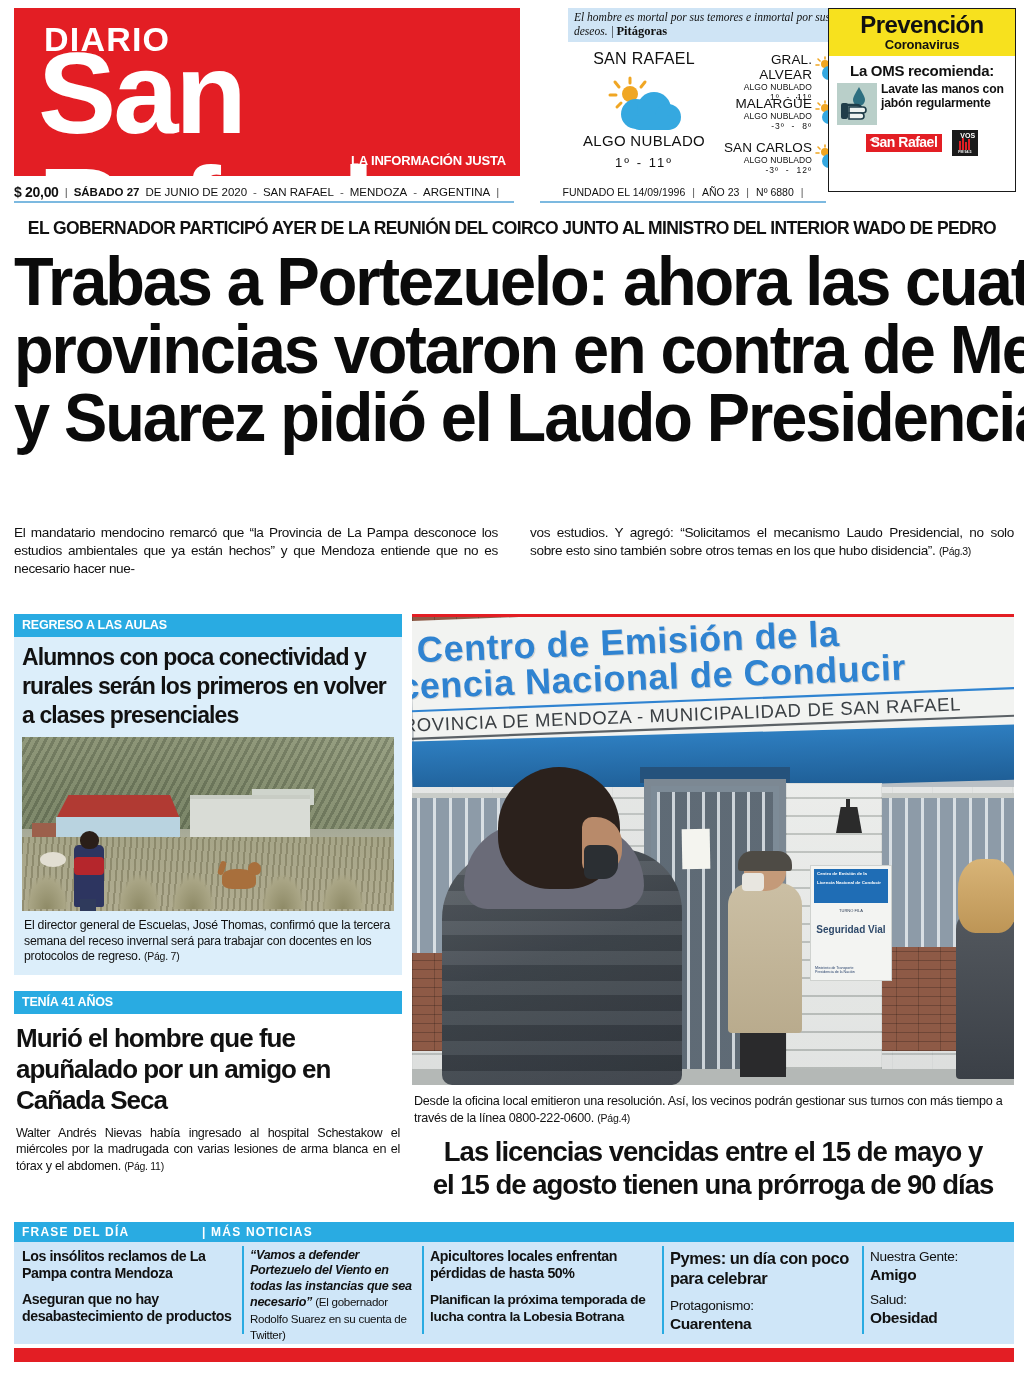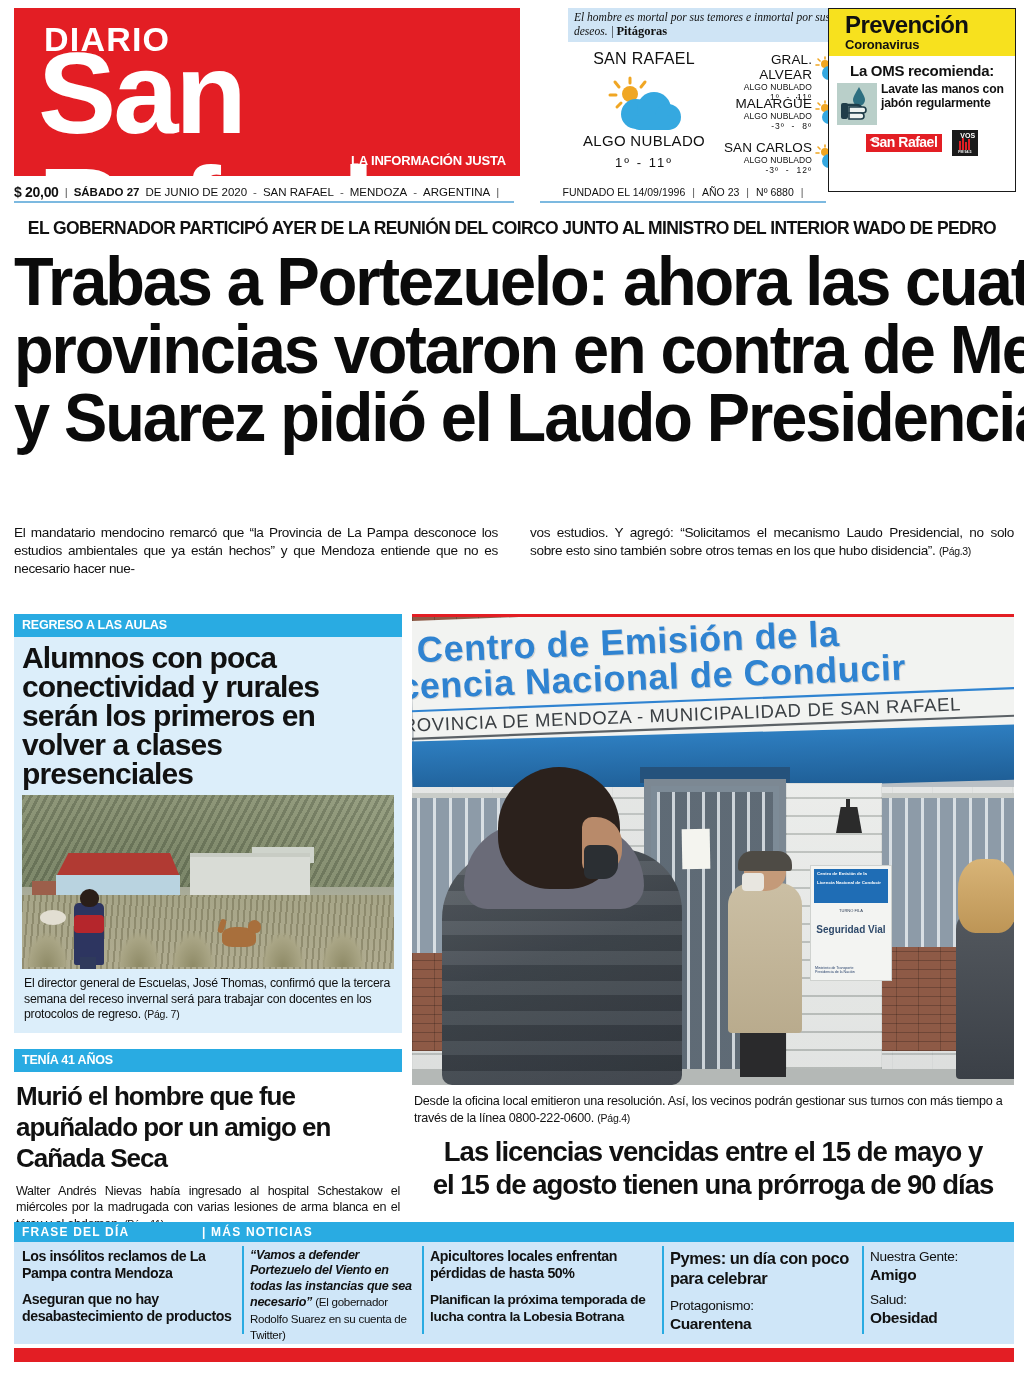--- a/index.html
+++ b/index.html
@@ -63,21 +63,21 @@
   
   .wicon { position:absolute; right:0; top:4px; width:34px; height:26px; }
   .wicon.big { position:relative; width:84px; height:58px; margin:4px auto 0; }
 
   
   .prev-box {
     position:absolute; left:828px; top:8px; width:188px; height:184px;
     border:1.5px solid #1a1a1a; background:#fff; overflow:hidden;
   }
   .prev-head {
-    background:#f7e11e; text-align:left; padding:3px 16px 4px;
+    background:#f7e11e; text-align:center; padding:3px 16px 4px;
   }
   .prev-title { font-size:24px; font-weight:bold; color:#111; letter-spacing:-0.6px; line-height:25px;}
   .prev-sub { font-size:13px; font-weight:bold; color:#111; letter-spacing:-0.2px;}
   .prev-oms {
     font-size:15px; font-weight:bold; color:#111; text-align:center;
     margin-top:6px; letter-spacing:-0.3px;
   }
   .prev-body { display:flex; gap:4px; padding:4px 6px 0 8px; align-items:flex-start; }
   .hand-icon { width:40px; height:42px; background:#b9cfc9; flex:0 0 40px; position:relative; }
   .prev-reco { font-size:12.2px; font-weight:bold; line-height:13.5px; color:#111; letter-spacing:-0.2px;}
@@ -143,21 +143,21 @@
   
   .left-col { position:absolute; left:14px; top:614px; width:388px; }
 
   .sec-head {
     background:#29abe2; color:#fff; font-weight:bold;
     font-size:12.5px; letter-spacing:-0.2px;
     padding:4px 8px 5px;
   }
   .tinted { background:#dceefa; padding:6px 8px 8px; }
   .sub-headline {
-    font-weight:bold; font-size:30px; line-height:29px; color:#111;
+    font-weight:bold; font-size:23px; line-height:29px; color:#111;
     letter-spacing:-0.9px;
   }
   .photo-wrap { margin-top:7px; }
   .caption {
     font-size:12.3px; line-height:15.5px; color:#111;
     letter-spacing:-0.25px; padding:7px 2px 2px;
   }
 
   .story2 { margin-top:16px; }
   .story2-head {

